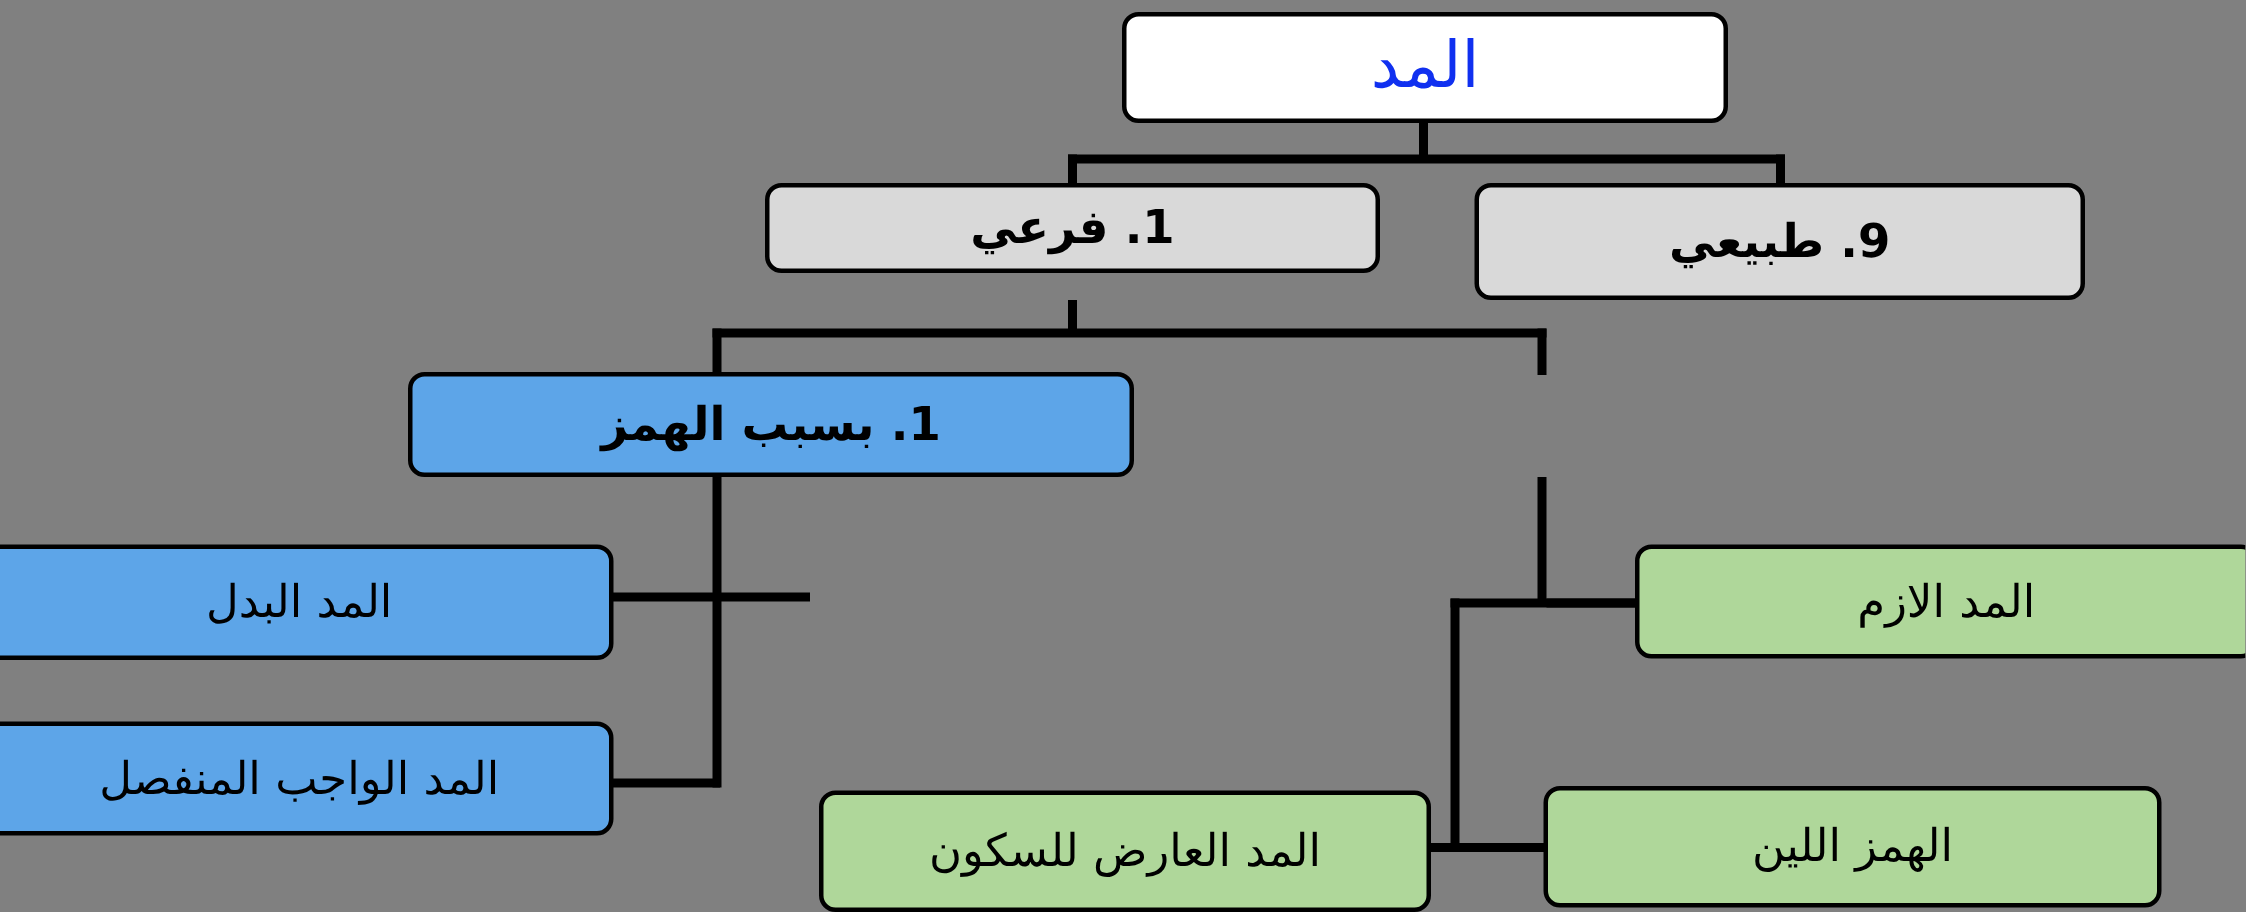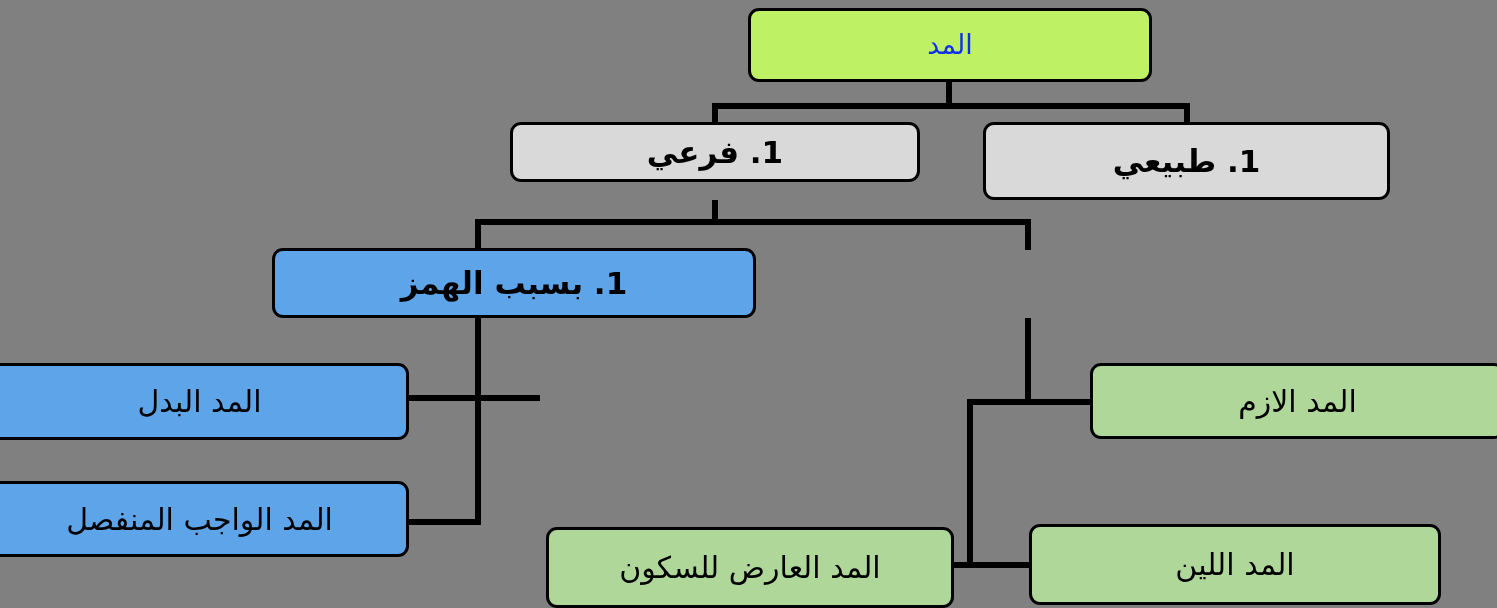--- a/index.html
+++ b/index.html
@@ -30,21 +30,21 @@
     color: #000000;
     line-height: 1.1;
     padding: 2px 10px;
     z-index: 3;
   }
   .node > .label {
     display: block;
     width: 100%;
     white-space: nowrap;
   }
-  .n-root   { background: #bef264; color: #1030F0; font-size: 27px; }
+  .n-root   { background: #ffffff; color: #1030F0; font-size: 43px; }
   .n-gray   { background: #D9D9D9; }
   .n-blue   { background: #5DA5E8; }
   .n-green  { background: #AFD79A; }
   .f-30 { font-size: 30px; }
   .f-31 { font-size: 31px; }
   .bold { font-weight: bold; }
 
   
   .conn {
     position: absolute;
@@ -81,21 +81,21 @@
 
   <div class="node n-root" style="left:748px; top:8px; width:404px; height:74px;">
     <span class="label">المد</span>
   </div>
 
   <div class="node n-gray f-31 bold" style="left:510px; top:122px; width:410px; height:60px;">
     <span class="label">1. فرعي</span>
   </div>
 
   <div class="node n-gray f-31 bold" style="left:983px; top:122px; width:407px; height:78px;">
-    <span class="label">1. طبيعي</span>
+    <span class="label">9. طبيعي</span>
   </div>
 
   <div class="node n-blue f-31 bold" style="left:272px; top:248px; width:484px; height:70px;">
     <span class="label">1. بسبب الهمز</span>
   </div>
 
 
   <div class="node n-blue f-30" style="left:-10px; top:363px; width:419px; height:77px;">
     <span class="label">المد البدل</span>
   </div>
@@ -107,16 +107,16 @@
 
   <div class="node n-green f-30" style="left:1090px; top:363px; width:415px; height:76px;">
     <span class="label">المد الازم</span>
   </div>
 
   <div class="node n-green f-30" style="left:498px; top:527px; width:408px; height:81px;margin-left:48px;">
     <span class="label">المد العارض للسكون</span>
   </div>
 
   <div class="node n-green f-30" style="left:1029px; top:524px; width:412px; height:81px;">
-    <span class="label">المد اللين</span>
+    <span class="label">الهمز اللين</span>
   </div>
 
 </div>
 
 </body></html>

